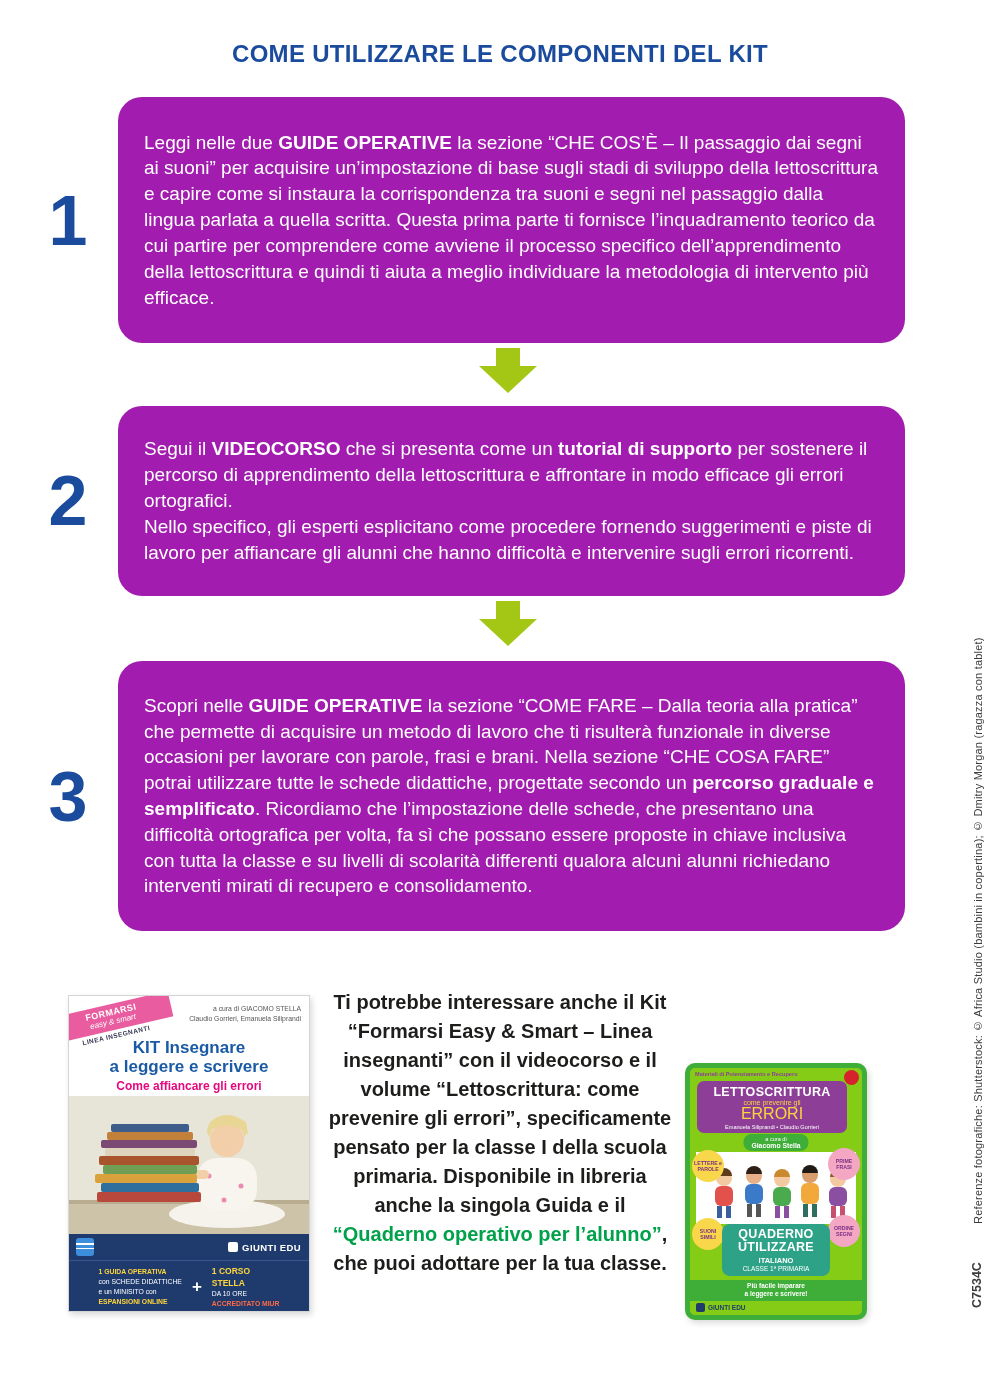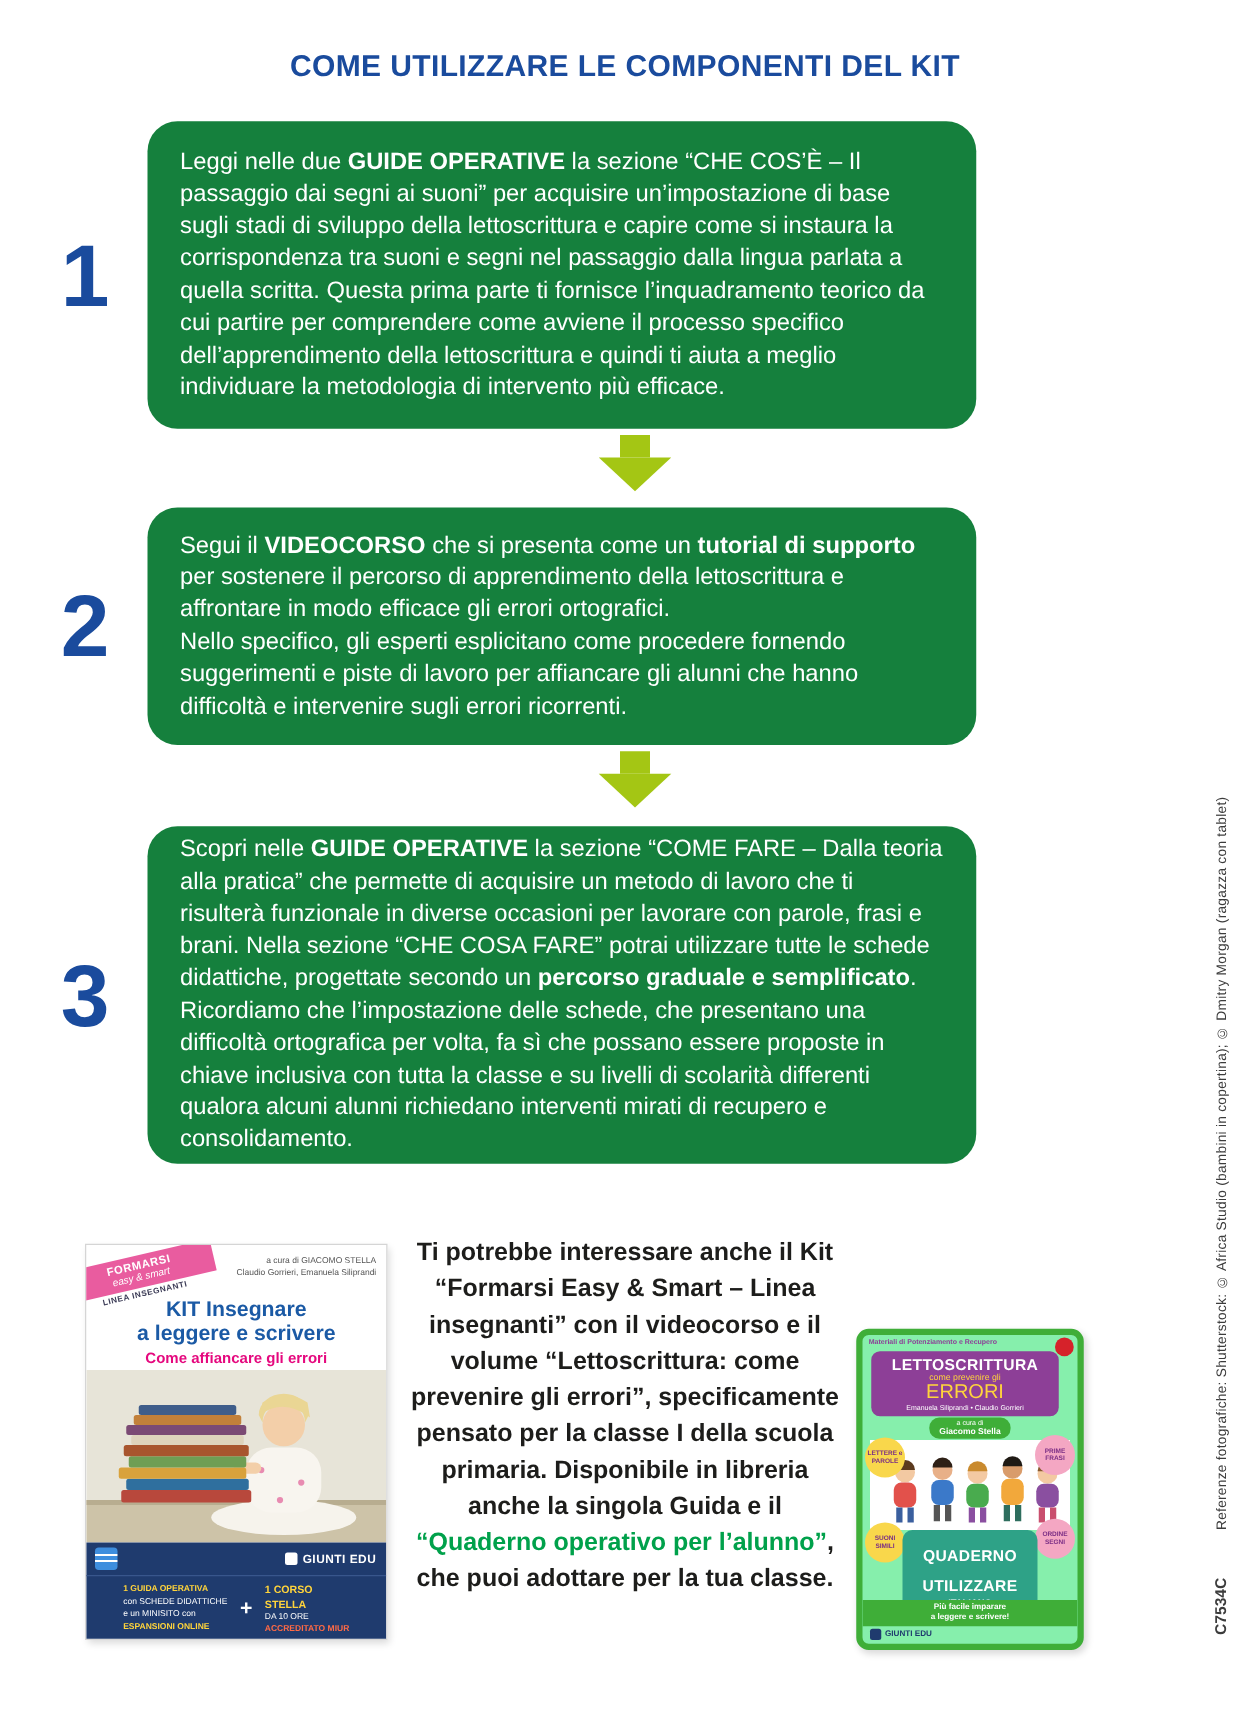--- a/index.html
+++ b/index.html
@@ -12,22 +12,22 @@
     text-align:center; color:#1A4B9D; font-size:24px; font-weight:700; letter-spacing:0.3px;
   }
   .step-num {
     position:absolute; left:36px; width:64px; text-align:center;
     color:#1A4B9D; font-size:70px; font-weight:700; line-height:1;
   }
   .num1 { top:186px; }
   .num2 { top:466px; }
   .num3 { top:762px; }
   .box {
-    position:absolute; left:118px; width:663px; box-sizing:border-box;
-    background:#15803d; border-radius:24px; padding:16px 26px;
+    position:absolute; left:118px; width:787px; box-sizing:border-box;
+    background:#a21caf; border-radius:24px; padding:16px 26px;
     display:flex; align-items:center;
   }
   .box1 { top:97px;  height:246px; }
   .box2 { top:406px; height:190px; }
   .box3 { top:661px; height:270px; }
   .step-text {
     margin:0; color:#ffffff; font-size:19px; line-height:1.36; white-space:pre-wrap;
   }
   .arrow { position:absolute; left:479px; width:58px; }
   .arrow1 { top:348px; }
@@ -78,21 +78,21 @@
   .feat { text-align:left; font-size:6.8px; line-height:1.45; }
   .feat .y { color:#FFD43B; font-weight:700; }
   .feat .w { color:#ffffff; }
   .feat .r { color:#FF6A45; font-weight:700; }
   .feat .big { font-size:8.5px; }
   .feat-plus { color:#ffffff; font-size:17px; font-weight:700; }
 
   
   .cover-right {
     position:absolute; left:685px; top:1063px; width:182px; height:257px;
-    background:#86efac; border:5px solid #3FAE38; border-radius:10px;
+    background:#84cc16; border:5px solid #3FAE38; border-radius:10px;
     box-sizing:border-box; overflow:hidden; box-shadow:2px 3px 6px rgba(0,0,0,0.15);
   }
   .cr-header { position:absolute; left:5px; top:3px; color:#8D3F97; font-size:5.6px; font-weight:700; }
   .cr-redbadge { position:absolute; right:3px; top:2px; width:15px; height:15px; border-radius:50%; background:#D6222A; }
   .cr-banner {
     position:absolute; left:7px; top:13px; width:150px; background:#8D3F97; border-radius:7px;
     text-align:center; padding:4px 3px 3px; box-sizing:border-box; color:#fff;
   }
   .cr-banner .t1 { font-size:12.5px; font-weight:700; letter-spacing:0.3px; }
   .cr-banner .t2 { font-size:7px; color:#FFD43B; }
@@ -113,21 +113,21 @@
   .cr-badge.yellow { background:#F9D74B; }
   .cr-badge.pink { background:#F4A7C3; }
   .b-tl { left:2px; top:82px; }
   .b-tr { right:2px; top:80px; }
   .b-bl { left:2px; top:150px; }
   .b-br { right:2px; top:147px; }
   .cr-panel {
     position:absolute; left:32px; top:156px; width:108px; background:#2EA287; border-radius:8px;
     text-align:center; color:#fff; padding:4px 2px; box-sizing:border-box;
   }
-  .cr-panel .p12 { font-size:12.5px; font-weight:700; line-height:1.05; letter-spacing:0.3px;margin-top:11px; }
+  .cr-panel .p12 { font-size:12.5px; font-weight:700; line-height:1.05; letter-spacing:0.3px; }
   .cr-panel .p3 { font-size:7.5px; font-weight:700; margin-top:2px; }
   .cr-panel .p4 { font-size:6.5px; }
   .cr-tagline {
     position:absolute; left:0; top:212px; width:100%; background:#3FAE38; color:#fff;
     text-align:center; font-size:6.5px; font-weight:700; line-height:1.3; padding:2px 0;
   }
   .cr-pub { position:absolute; left:6px; bottom:3px; display:flex; align-items:center; gap:3px;
     color:#1F3B6E; font-size:6.5px; font-weight:700; }
   .cr-pubmark { display:inline-block; width:9px; height:9px; background:#1F3B6E; border-radius:2px; }
 

